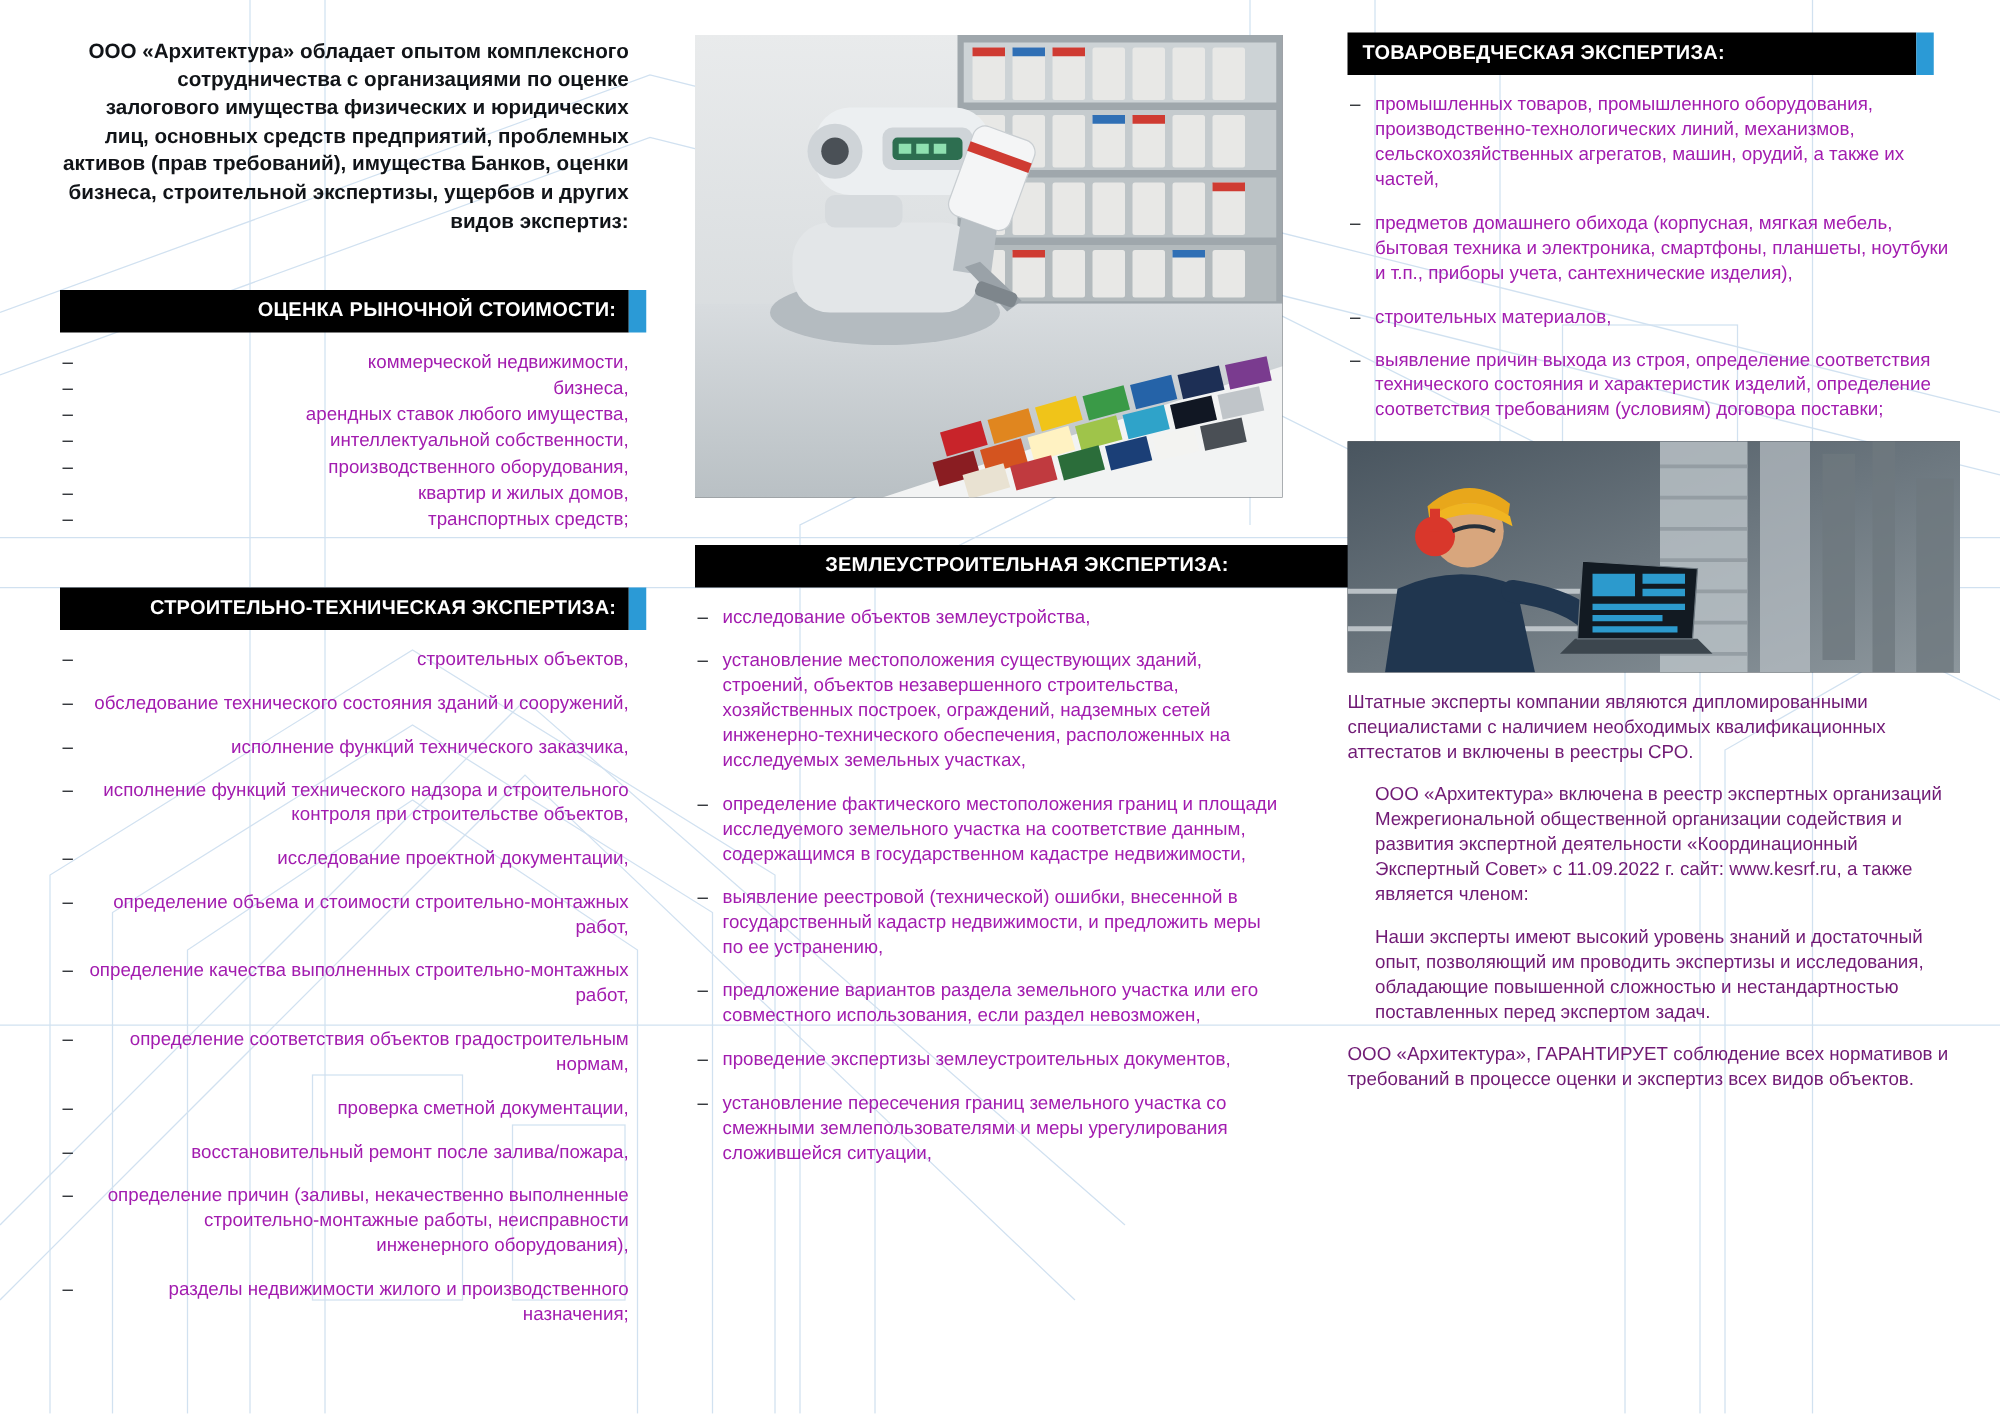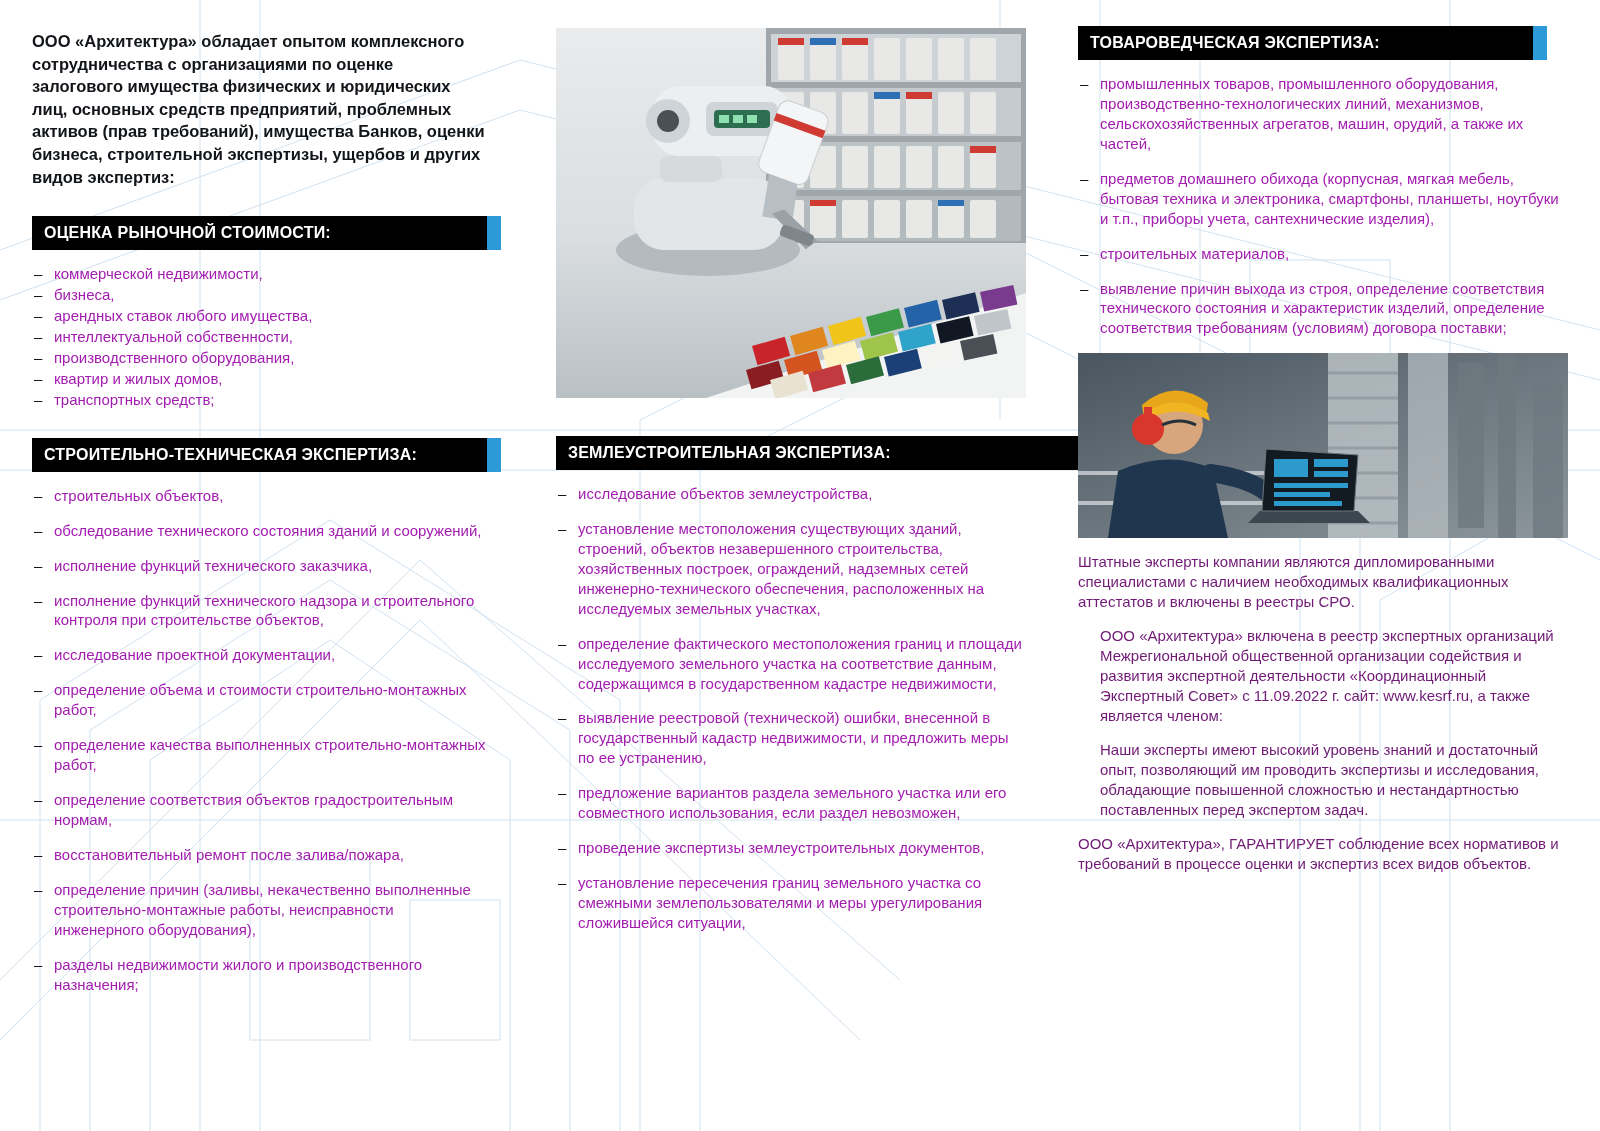--- a/index.html
+++ b/index.html
@@ -28,21 +28,21 @@
     position: relative;
     z-index: 2;
     width: 100%;
     height: 100%;
   }
 
   .col {
     position: absolute;
     top: 0;
   }
-  .col-left  { left: 32px;   width: 455px; }
+  .col-left  { left: 48px;   width: 455px; text-align: right; }
   .col-mid   { left: 556px;  width: 470px; }
   .col-right { left: 1078px; width: 490px; }
 
   .intro {
     margin-top: 30px;
     font-size: 16.5px;
     font-weight: bold;
     line-height: 1.37;
     color: #111418;
   }
@@ -60,22 +60,22 @@
     box-sizing: border-box;
   }
   .bar .tail {
     position: absolute;
     top: 0;
     right: -14px;
     width: 14px;
     height: 100%;
     background: #2b9ad6;
   }
-  .bar-left   { width: 455px; margin-top: 28px; }
-  .bar-mid    { width: 529px; margin-top: 0; }
+  .bar-left   { width: 455px; margin-top: 44px; }
+  .bar-mid    { width: 529px; margin-top: 0; text-align: center; }
   .bar-right  { width: 455px; margin-top: 26px; }
 
   
   ul.dash {
     list-style: none;
     margin: 0;
     padding: 0;
   }
   ul.dash > li {
     position: relative;
@@ -172,20 +172,21 @@
 
       <ul class="dash loose">
         <li>строительных объектов,</li>
         <li>обследование технического состояния зданий и сооружений,</li>
         <li>исполнение функций технического заказчика,</li>
         <li>исполнение функций технического надзора и строительного контроля при строительстве объектов,</li>
         <li>исследование проектной документации,</li>
         <li>определение объема и стоимости строительно-монтажных работ,</li>
         <li>определение качества выполненных строительно-монтажных работ,</li>
         <li>определение соответствия объектов градостроительным нормам,</li>
+        <li>проверка сметной документации,</li>
         <li>восстановительный ремонт после залива/пожара,</li>
         <li>определение причин (заливы, некачественно выполненные строительно-монтажные работы, неисправности инженерного оборудования),</li>
         <li>разделы недвижимости жилого и производственного назначения;</li>
       </ul>
     </div>
 
     <div class="col col-mid">
 
       <div class="photo photo-top">
         <svg width="470" height="370" viewBox="0 0 470 370" aria-hidden="true">

